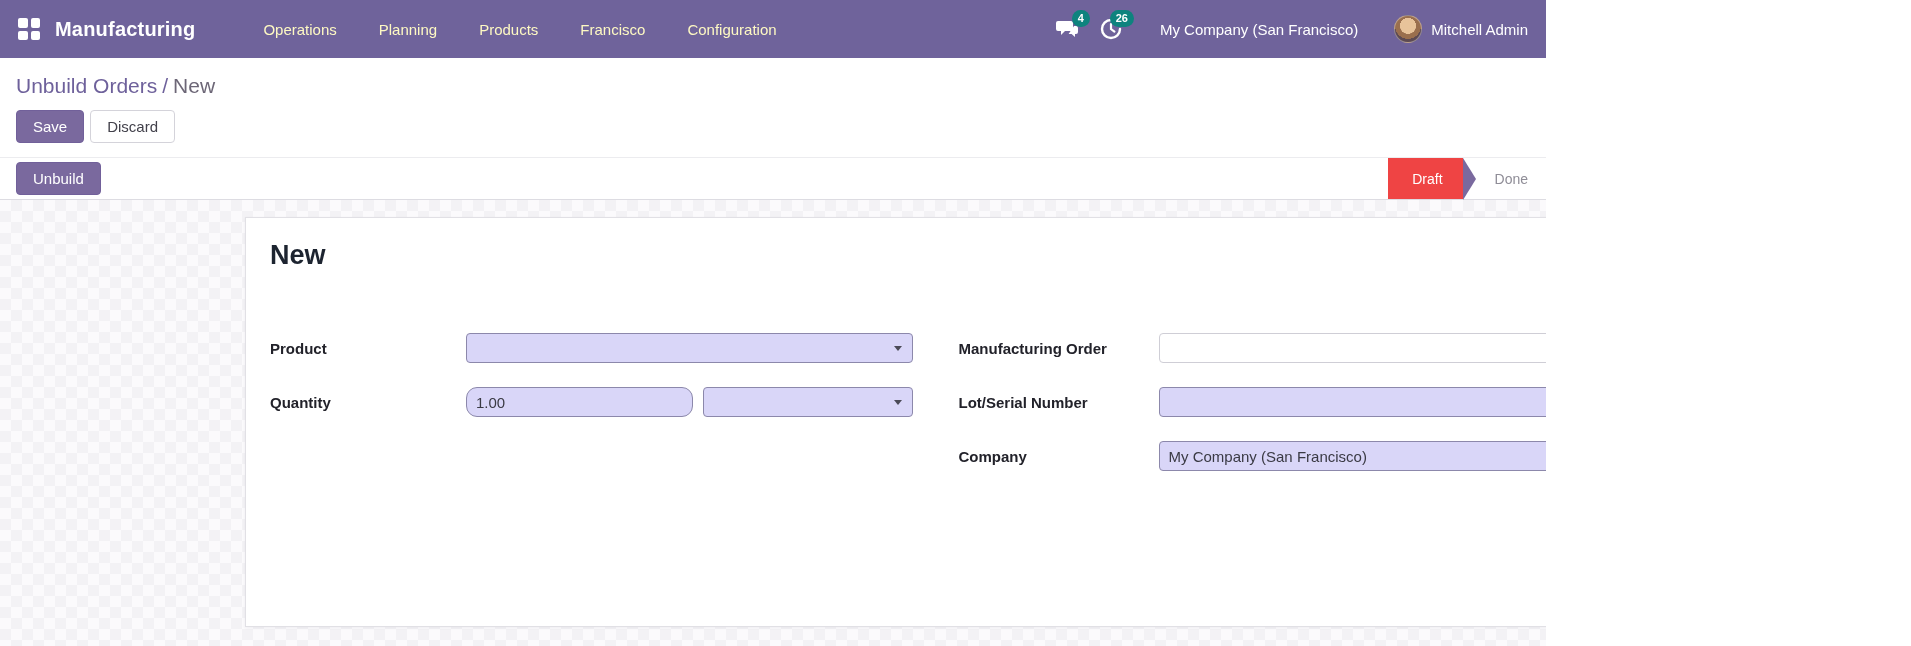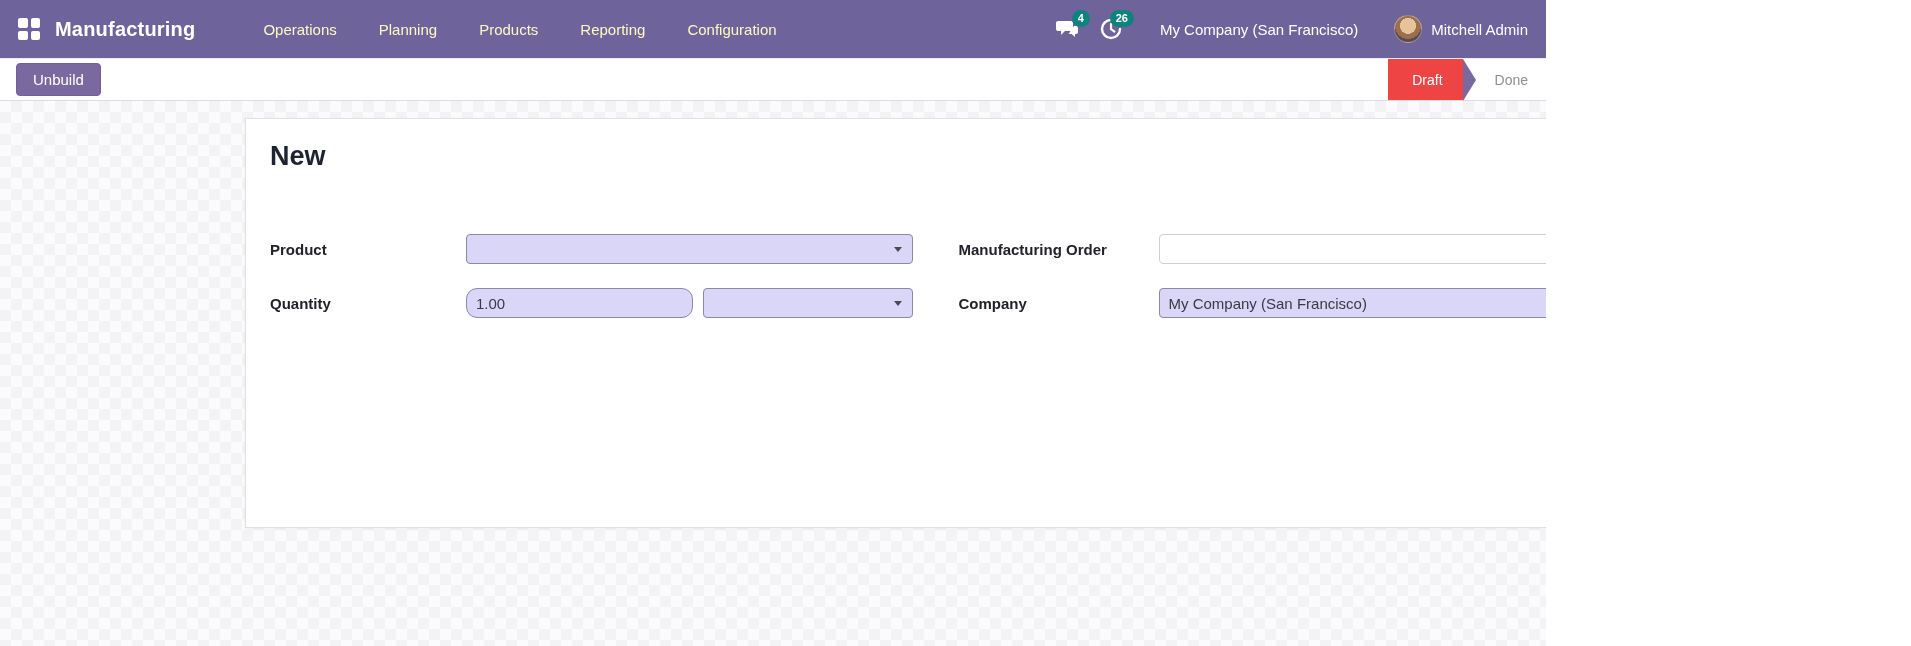--- a/index.html
+++ b/index.html
@@ -116,21 +116,21 @@
       <span></span>
         <span></span>
         <span></span>
         <span></span>
     </div>
     <div class="app-name">Manufacturing</div>
     <div class="menu">
       <div class="menu-item">Operations</div>
       <div class="menu-item">Planning</div>
       <div class="menu-item">Products</div>
-      <div class="menu-item">Reporting</div>
+      <div class="menu-item">Francisco</div>
       <div class="menu-item">Configuration</div>
     </div>
     <div class="spacer"></div>
     <div class="systray">
       <div class="tray-icon">
         <svg width="24" height="22" viewBox="0 0 24 22">
           <path d="M3 3 h13 a2 2 0 0 1 2 2 v6 a2 2 0 0 1 -2 2 h-6 l-4 4 v-4 h-3 a2 2 0 0 1 -2 -2 v-6 a2 2 0 0 1 2 -2 z" fill="#ffffff"></path>
           <path d="M19 8 h2 a2 2 0 0 1 2 2 v4 a2 2 0 0 1 -2 2 h-1 v3 l-3.4-3 h-3" fill="#ffffff"></path>
         </svg>
         <span class="badge">4</span>
@@ -143,20 +143,29 @@
         <span class="badge">26</span>
       </div>
       <div class="company-name">My Company (San Francisco)</div>
       <div class="user-block">
         <div class="avatar"></div>
         <div class="user-name">Mitchell Admin</div>
       </div>
     </div>
   </div>
 
+  <div class="control-panel">
+    <div class="breadcrumb">
+      <span class="bc-link">Unbuild Orders</span><span class="bc-sep">/</span><span class="bc-current">New</span>
+    </div>
+    <div class="cp-buttons">
+      <button class="btn btn-primary">Save</button>
+      <button class="btn btn-secondary">Discard</button>
+    </div>
+  </div>
 
   <div class="statusbar">
     <button class="btn btn-primary">Unbuild</button>
     <div class="status-right">
       <div class="stage stage-active">Draft</div>
       <div class="stage stage-inactive">Done</div>
     </div>
   </div>
 
   <div class="content">
@@ -185,20 +194,29 @@
               </div>
             </div>
           </div>
         </div>
 
         <div class="form-col col2">
           <div class="form-row">
             <div class="form-label">Manufacturing Order</div>
             <div class="field-zone">
               <div class="fld fld-w disabled">
+                <span></span>
+                <span class="caret"></span>
+              </div>
+            </div>
+          </div>
+          <div class="form-row">
+            <div class="form-label">Lot/Serial Number</div>
+            <div class="field-zone">
+              <div class="fld fld-w">
                 <span></span>
                 <span class="caret"></span>
               </div>
             </div>
           </div>
           <div class="form-row">
             <div class="form-label">Company</div>
             <div class="field-zone">
               <div class="fld fld-w">
                 <span>My Company (San Francisco)</span>

